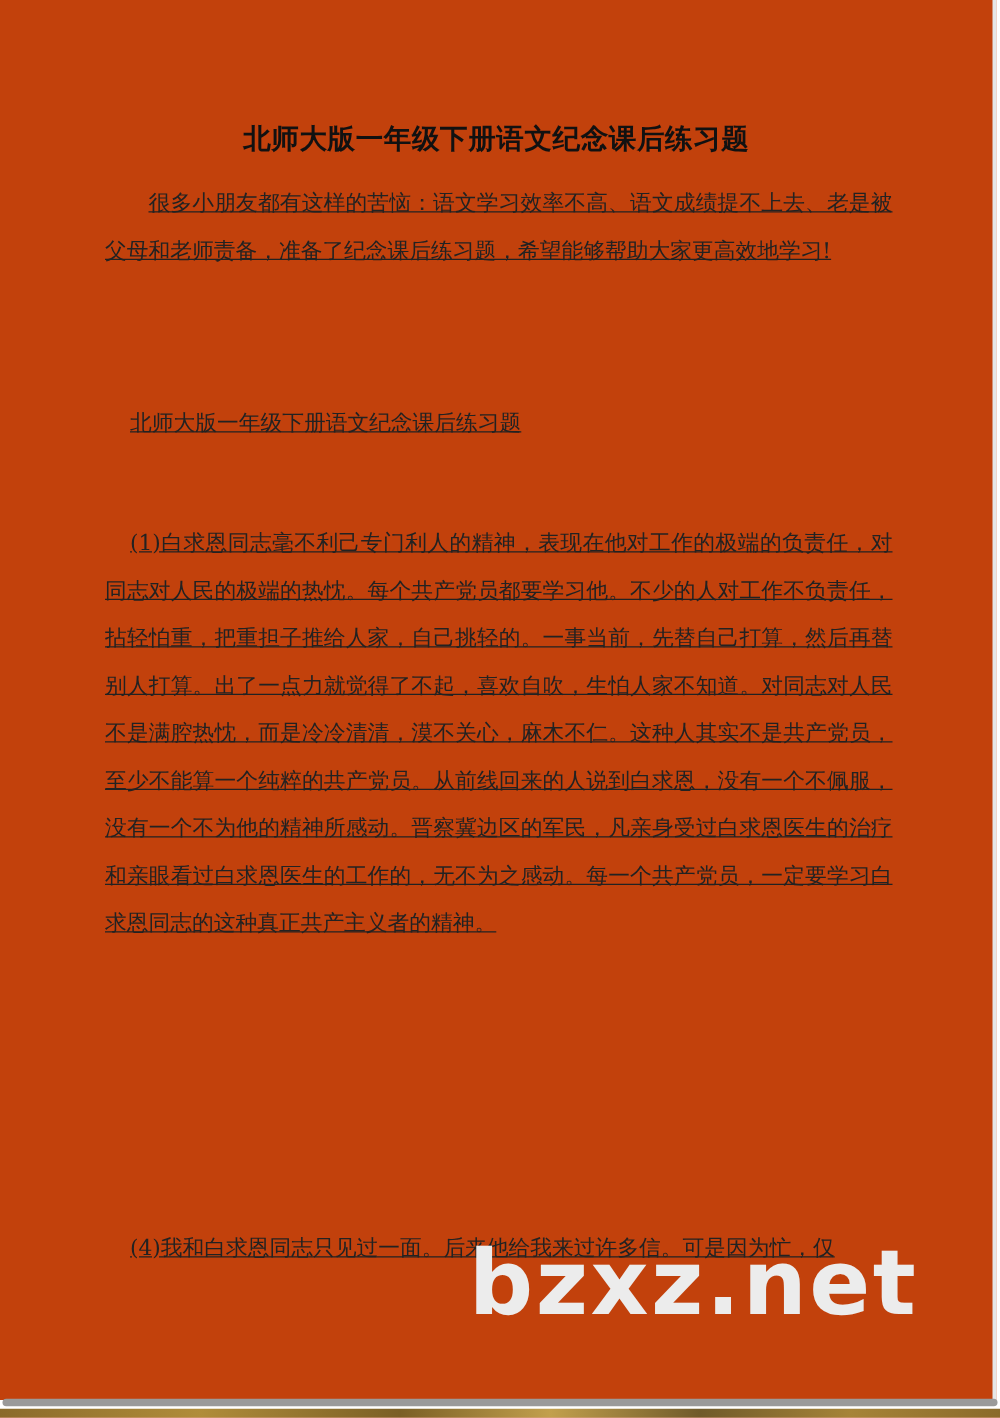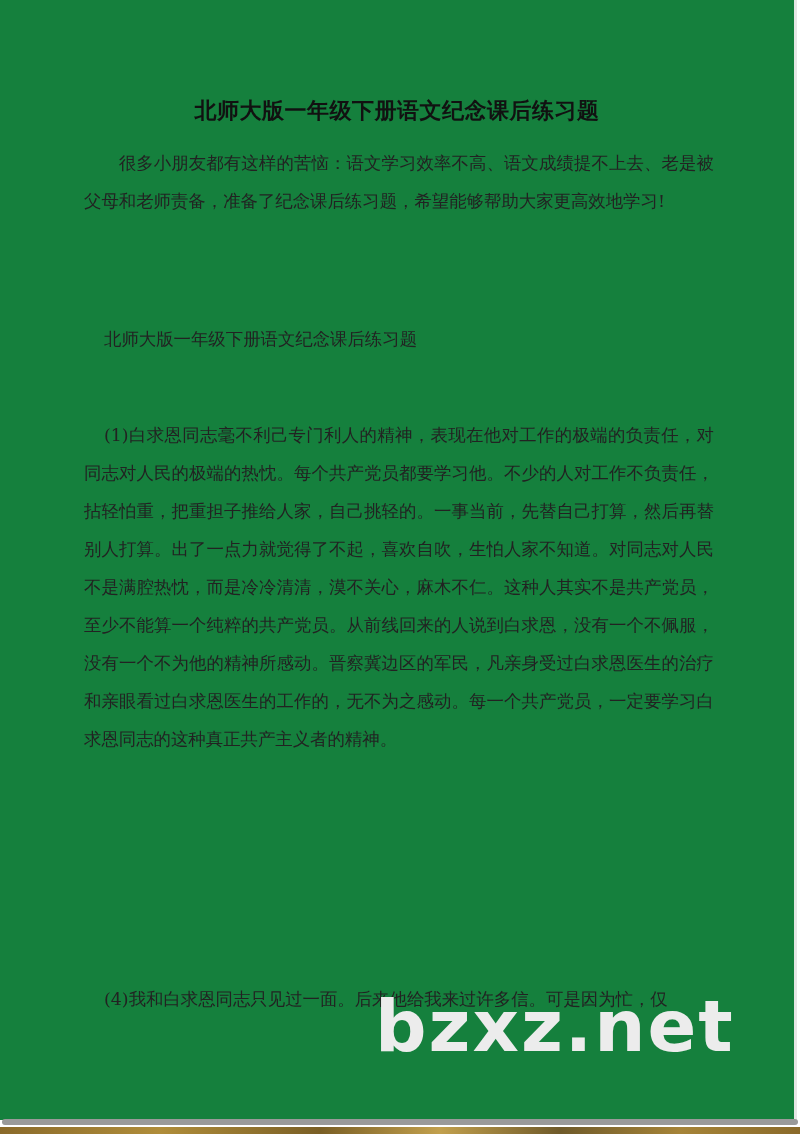--- a/index.html
+++ b/index.html
@@ -4,39 +4,39 @@
   <style>
     html, body { margin: 0; padding: 0; }
     body {
       width: 800px; height: 1134px; overflow: hidden; position: relative;
       background: #ffffff;
       font-family: "DejaVu Serif", "Liberation Serif", serif;
       color: #222;
     }
     .page {
       position: absolute; left: 0; top: 0; width: 797px; height: 1120px;
-      background: #15803d;
+      background: #c2410c;
       border-right: 3px solid #e6e6e6;
       box-sizing: border-box;
     }
     .title {
       position: absolute; left: 0; right: 0; top: 96px;
       text-align: center;
       font-family: "DejaVu Sans", "Liberation Sans", sans-serif;
       font-weight: bold; font-size: 22px; color: #111;
       letter-spacing: 0.5px;
     }
     .body-text {
       position: absolute; left: 84px; width: 630px;
       font-size: 17.4px; line-height: 38px; color: #222;
       text-align: justify;
     }
     .indent { text-indent: 2em; }
     .indent-small { text-indent: 1.15em; }
-    .p { margin: 0; }
+    .p { margin: 0; text-decoration: underline; }
     .watermark {
       position: absolute; left: 375px; top: 990px;
       font-family: "DejaVu Sans", "Liberation Sans", sans-serif;
       font-weight: bold; font-size: 72px; color: #ececec;
       letter-spacing: 2px; line-height: 1;
       pointer-events: none;
     }
     .scrollbar {
       position: absolute; left: 2px; top: 1119px; width: 796px; height: 6px;
       background: #9a9a9a; border-radius: 3px;

